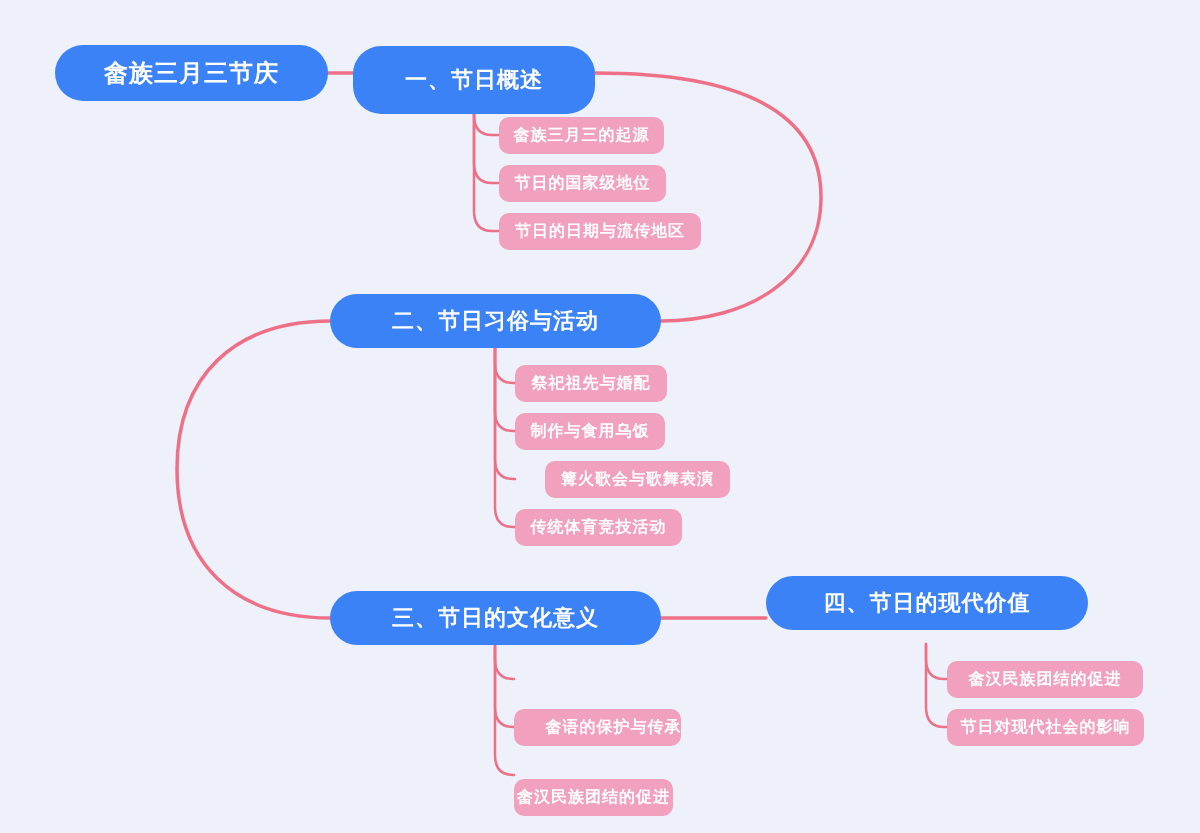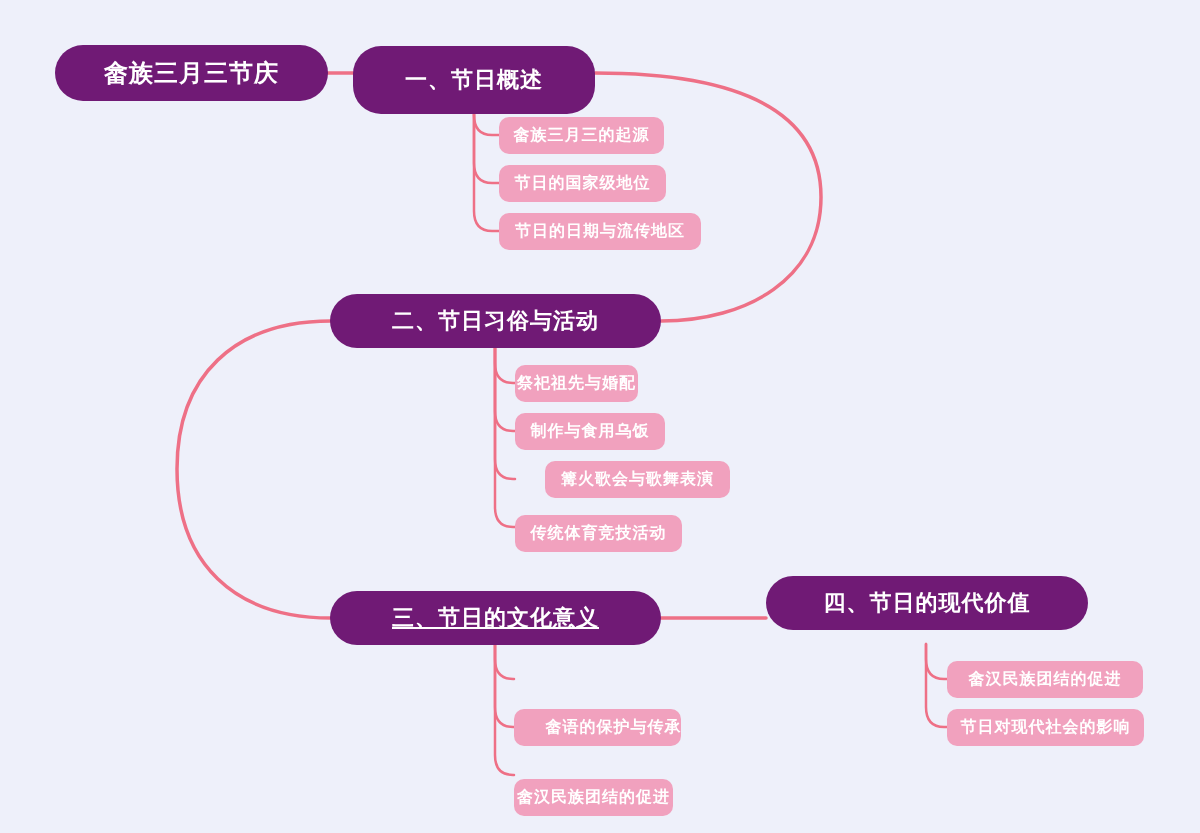--- a/index.html
+++ b/index.html
@@ -31,21 +31,21 @@
     align-items: center;
     justify-content: center;
     color: #ffffff;
     font-weight: bold;
     box-sizing: border-box;
     cursor: pointer;
     white-space: nowrap;
     letter-spacing: 1px;
   }
   .node.main {
-    background: #701a75;
+    background: #3b82f6;
     border-radius: 28px;
     font-size: 22px;
   }
   .node.root {
     font-size: 24px;
   }
   .node.child {
     background: #f1a1be;
     border-radius: 10px;
     font-size: 16px;
@@ -86,26 +86,26 @@
   </svg>
 
   <div class="node main root" style="left:55px; top:45px; width:273px; height:56px;">畲族三月三节庆</div>
 
   <div class="node main" style="left:353px; top:46px; width:242px; height:68px;">一、节日概述</div>
   <div class="node child" style="left:499px; top:117px; width:165px; height:37px;">畲族三月三的起源</div>
   <div class="node child" style="left:499px; top:165px; width:167px; height:37px;">节日的国家级地位</div>
   <div class="node child" style="left:499px; top:213px; width:202px; height:37px;">节日的日期与流传地区</div>
 
   <div class="node main" style="left:330px; top:294px; width:331px; height:54px;">二、节日习俗与活动</div>
-  <div class="node child" style="left:515px; top:365px; width:123px; height:37px;">祭祀祖先与婚配</div>
+  <div class="node child" style="left:515px; top:365px; width:152px; height:37px;">祭祀祖先与婚配</div>
   <div class="node child" style="left:515px; top:413px; width:150px; height:37px;">制作与食用乌饭</div>
   <div class="node child" style="left:545px; top:461px; width:185px; height:37px;">篝火歌会与歌舞表演</div>
-  <div class="node child" style="left:515px; top:509px; width:167px; height:37px;margin-top:6px;">传统体育竞技活动</div>
+  <div class="node child" style="left:515px; top:509px; width:167px; height:37px;">传统体育竞技活动</div>
 
-  <div class="node main" style="left:330px; top:591px; width:331px; height:54px;text-decoration:underline;">三、节日的文化意义</div>
+  <div class="node main" style="left:330px; top:591px; width:331px; height:54px;">三、节日的文化意义</div>
   <div class="node child" style="left:514px; top:709px; width:167px; height:37px;padding-left:32px;">畲语的保护与传承</div>
   <div class="node child" style="left:514px; top:779px; width:159px; height:37px;">畲汉民族团结的促进</div>
 
   <div class="node main" style="left:766px; top:576px; width:322px; height:54px;">四、节日的现代价值</div>
   <div class="node child" style="left:947px; top:661px; width:196px; height:37px;">畲汉民族团结的促进</div>
   <div class="node child" style="left:947px; top:709px; width:197px; height:37px;">节日对现代社会的影响</div>
 
 </div>
 
 </body></html>

